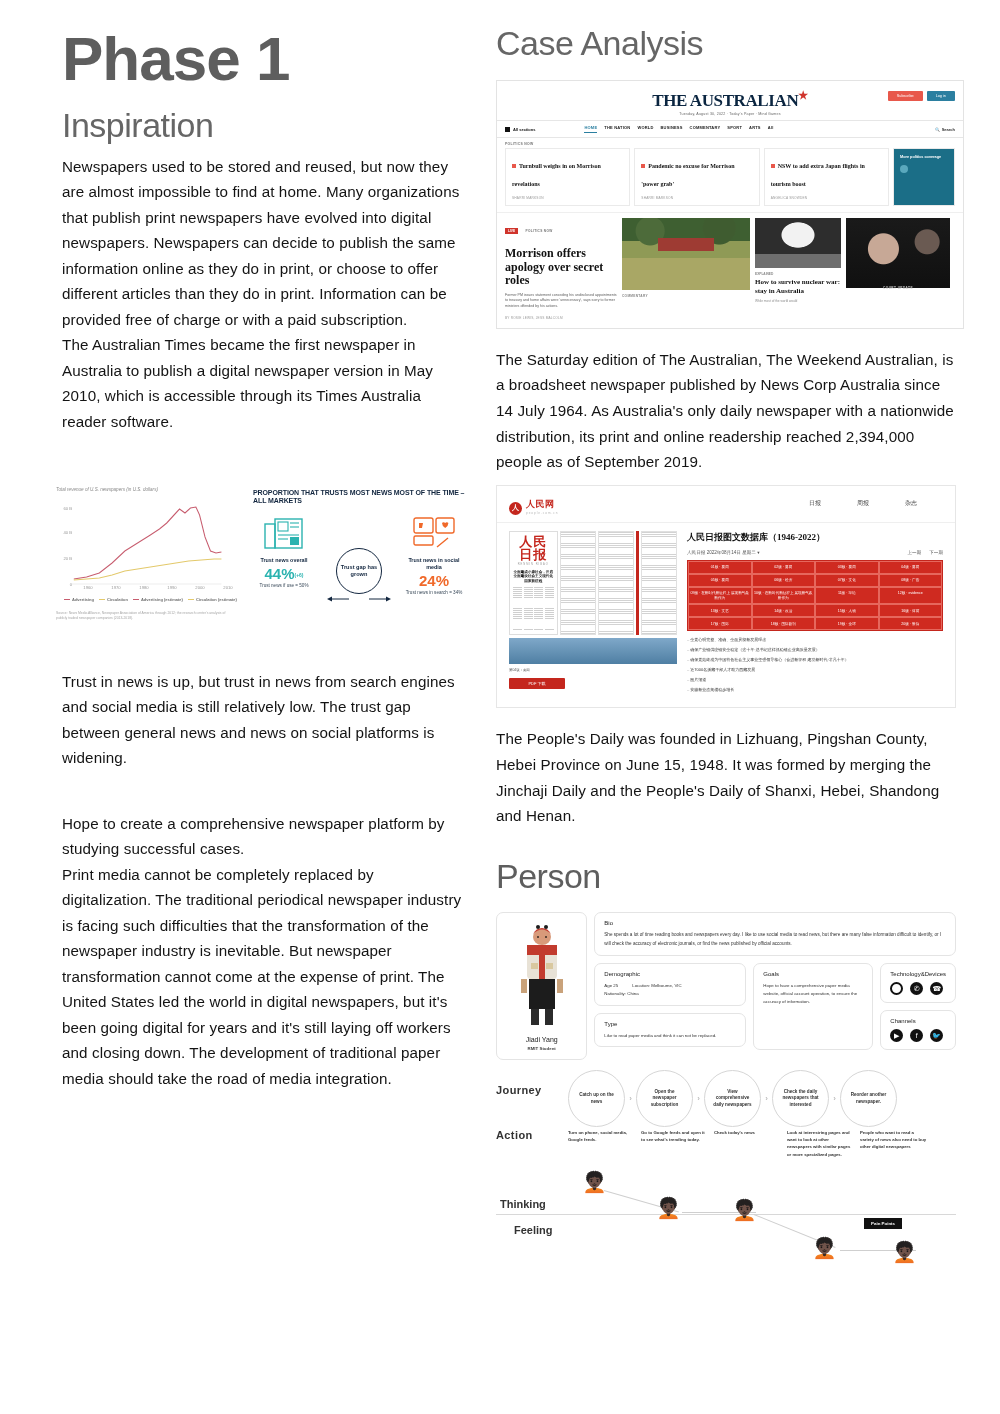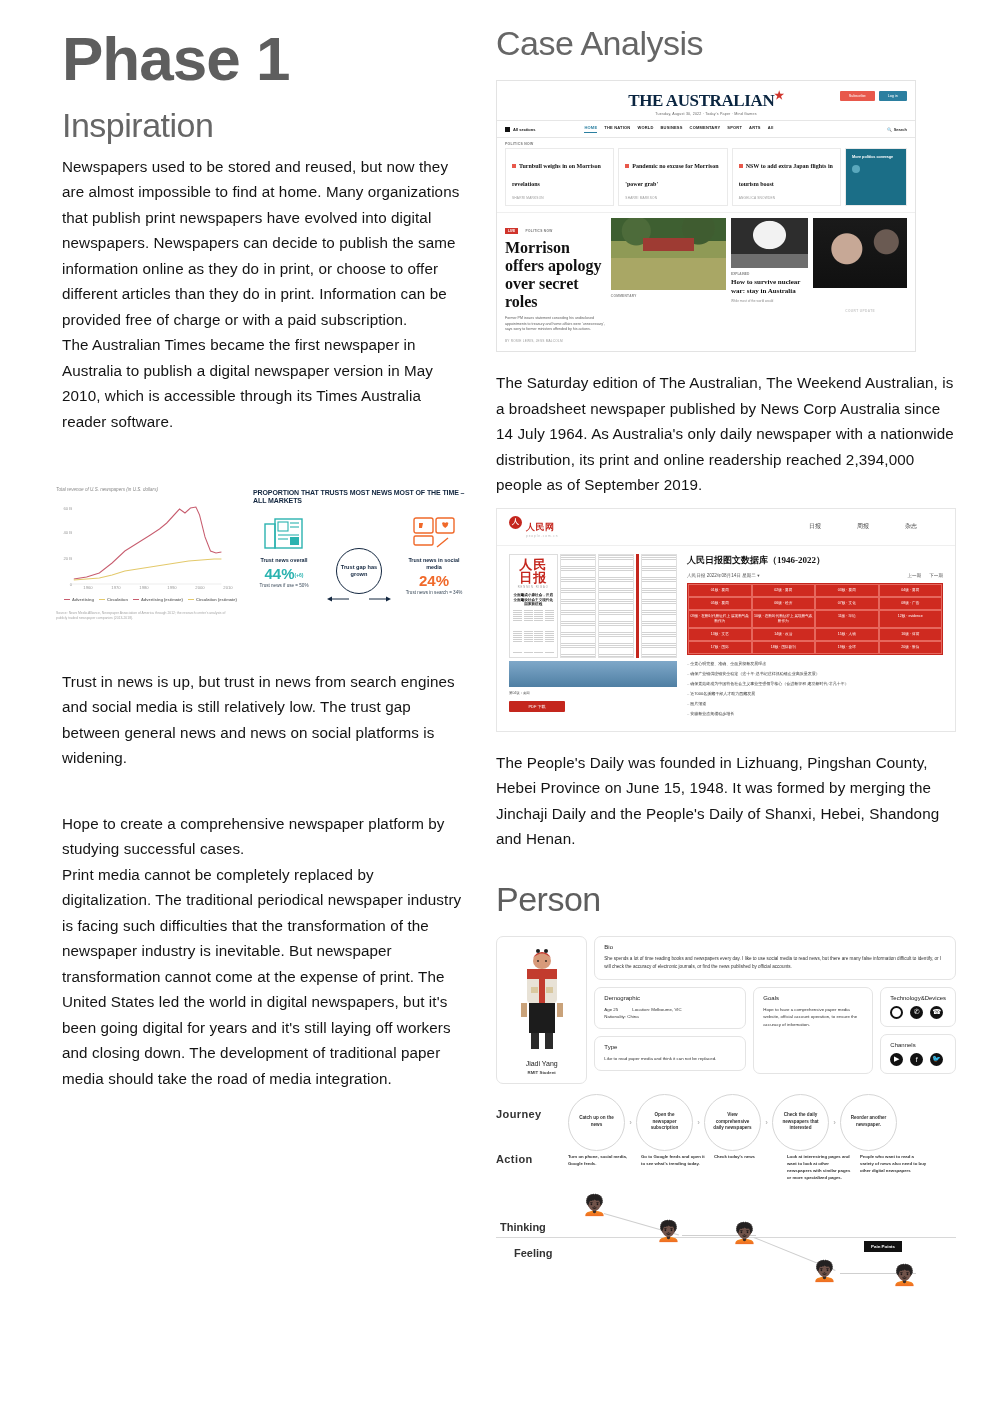--- a/index.html
+++ b/index.html
@@ -70,21 +70,21 @@
   .trust-mid { width:66px; display:flex; flex-direction:column; align-items:center; padding-top:34px; }
   .trust-circle {
     width:46px; height:46px; border-radius:50%; border:1.2px solid #12263f;
     display:flex; align-items:center; justify-content:center; text-align:center;
     font-size:5.6px; font-weight:800; color:#12263f; line-height:1.3;
   }
   .arrows { display:flex; align-items:center; justify-content:center; width:66px; }
 
   
   .aus-shot {
-    width:420px; background:#fff; border:1px solid #e3e3e3; overflow:hidden;
+    width:468px; background:#fff; border:1px solid #e3e3e3; overflow:hidden;
   }
   .aus-top { background:#fff; padding:8px 10px 4px; position:relative; text-align:center; }
   .aus-masthead {
     font-family:"Liberation Serif", serif; font-weight:700; font-size:17px;
     color:#0a2540; letter-spacing:-0.4px;
   }
   .aus-star { color:#d0342c; font-size:11px; vertical-align:super; }
   .aus-dateline { font-size:3.6px; color:#666; margin-top:2px; letter-spacing:0.2px; }
   .aus-btns { position:absolute; right:8px; top:10px; display:flex; gap:4px; }
   .aus-btn { font-size:3.8px; color:#fff; padding:3px 9px; border-radius:1px; }
@@ -115,22 +115,22 @@
     width:8px; height:8px; border-radius:50%; background:#5aa8bd; margin-top:5px;
   }
   .aus-main { display:flex; gap:5px; padding:5px 8px 8px; border-top:1px solid #efefef; }
   .aus-lead { width:112px; }
   .aus-livetag {
     display:inline-block; background:#d0342c; color:#fff; font-size:3.2px;
     font-weight:700; padding:1px 3px; margin-right:3px;
   }
   .aus-leadkicker { font-size:3.2px; color:#777; font-weight:700; letter-spacing:0.3px; }
   .aus-lead h3 {
-    font-family:"Liberation Serif", serif; font-size:16px; font-weight:700;
-    color:#111; line-height:1.12; margin-top:3px;
+    font-family:"Liberation Serif", serif; font-size:12px; font-weight:700;
+    color:#111; line-height:1.12; margin-top:11px;
   }
   .aus-lead p { font-size:3.6px; color:#5c5c5c; line-height:1.6; margin-top:5px; }
   .aus-lead .byline2 { font-size:3.2px; color:#9a9a9a; margin-top:6px; letter-spacing:0.2px; }
   .aus-photo { width:128px; }
   .ph { width:100%; display:block; }
   .ph.field {
     height:72px;
     background:
       radial-gradient(circle at 22% 18%, #4d6b3a 0 14px, transparent 15px),
       radial-gradient(circle at 76% 14%, #3f5c30 0 16px, transparent 17px),
@@ -166,21 +166,21 @@
     font-family:"Liberation Serif", serif; font-size:7px; font-weight:700; line-height:1.2;
   }
   .aus-right .ovk {
     position:absolute; left:0; right:0; bottom:30px; text-align:center; color:#c9c9c9;
     font-size:3.2px; font-weight:700; letter-spacing:0.4px;
   }
 
   
   .pd-shot { width:460px; background:#fff; border:1px solid #e6e6e6; overflow:hidden; }
   .pd-top { display:flex; align-items:center; padding:7px 12px; border-bottom:1px solid #efefef; }
-  .pd-logo { display:flex; align-items:flex-start; gap:4px; }
+  .pd-logo { display:flex; align-items:flex-end; gap:4px; }
   .pd-logo .mark {
     width:13px; height:13px; border-radius:50%; background:#c4261d;
     display:flex; align-items:center; justify-content:center;
     color:#fff; font-size:7px; font-weight:700;
   }
   .pd-logo .wordmark { font-size:9px; font-weight:700; color:#c4261d; letter-spacing:0.5px; }
   .pd-logo .sub { font-size:3px; color:#b5b5b5; display:block; letter-spacing:1px; }
   .pd-nav { margin-left:auto; display:flex; gap:36px; padding-right:26px; }
   .pd-nav span { font-size:6px; color:#444; }
   .pd-body { display:flex; gap:10px; padding:8px 12px 10px; }

